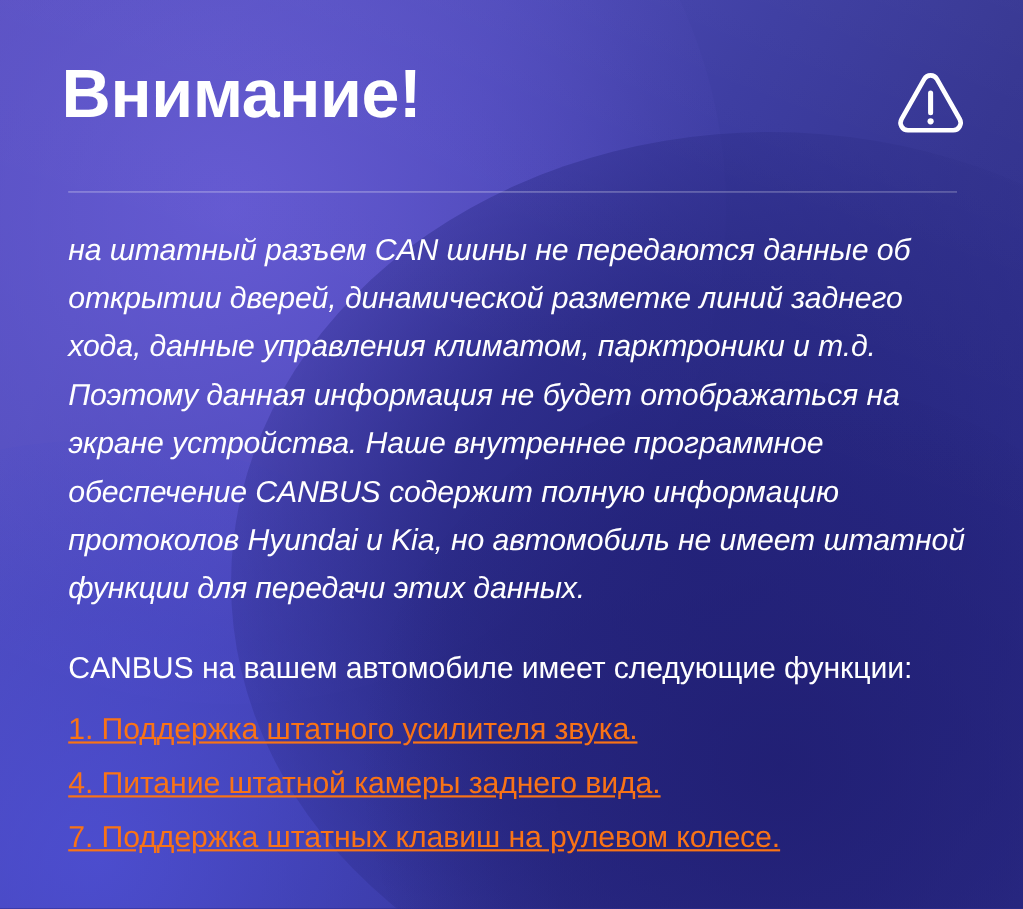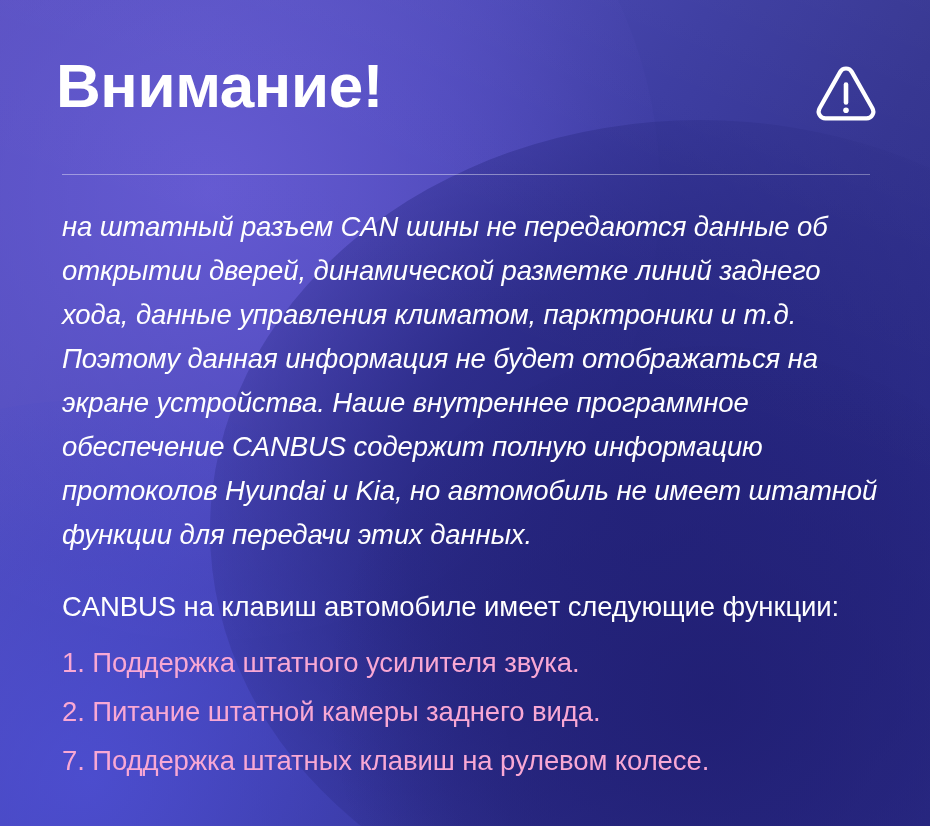--- a/index.html
+++ b/index.html
@@ -177,26 +177,27 @@
     line-height: 38px;
     font-weight: 400;
     letter-spacing: -0.1px;
   }
   .list-items {
     list-style: none;
     margin: 0;
     padding: 0;
   }
   .list-item {
-    color: #f9a8d4;
+    color: #f97316;
     font-size: 27.5px;
     line-height: 49px;
     font-weight: 400;
     letter-spacing: -0.1px;
     white-space: nowrap;
+    text-decoration: underline;
   }
 </style>
 </head>
 <body>
 
 <div class="banner">
 
   <div class="bg-base"></div>
   <div class="bg-glow-tl"></div>
   <div class="bg-glow-bl"></div>
@@ -216,22 +217,22 @@
       </svg>
     </div>
 
     <div class="divider"></div>
 
     <div class="body-block">
       <p class="paragraph">на штатный разъем CAN шины не передаются данные об открытии дверей, динамической разметке линий заднего хода, данные управления климатом, парктроники и т.д. Поэтому данная информация не будет отображаться на экране устройства. Наше внутреннее программное обеспечение CANBUS содержит полную информацию протоколов Hyundai и Kia, но автомобиль не имеет штатной функции для передачи этих данных.</p>
     </div>
 
     <div class="list-block">
-      <p class="list-intro">CANBUS на клавиш автомобиле имеет следующие функции:</p>
+      <p class="list-intro">CANBUS на вашем автомобиле имеет следующие функции:</p>
       <ul class="list-items">
         <li class="list-item">1. Поддержка штатного усилителя звука.</li>
-        <li class="list-item">2. Питание штатной камеры заднего вида.</li>
+        <li class="list-item">4. Питание штатной камеры заднего вида.</li>
         <li class="list-item">7. Поддержка штатных клавиш на рулевом колесе.</li>
       </ul>
     </div>
 
   </div>
 </div>
 
 </body></html>

